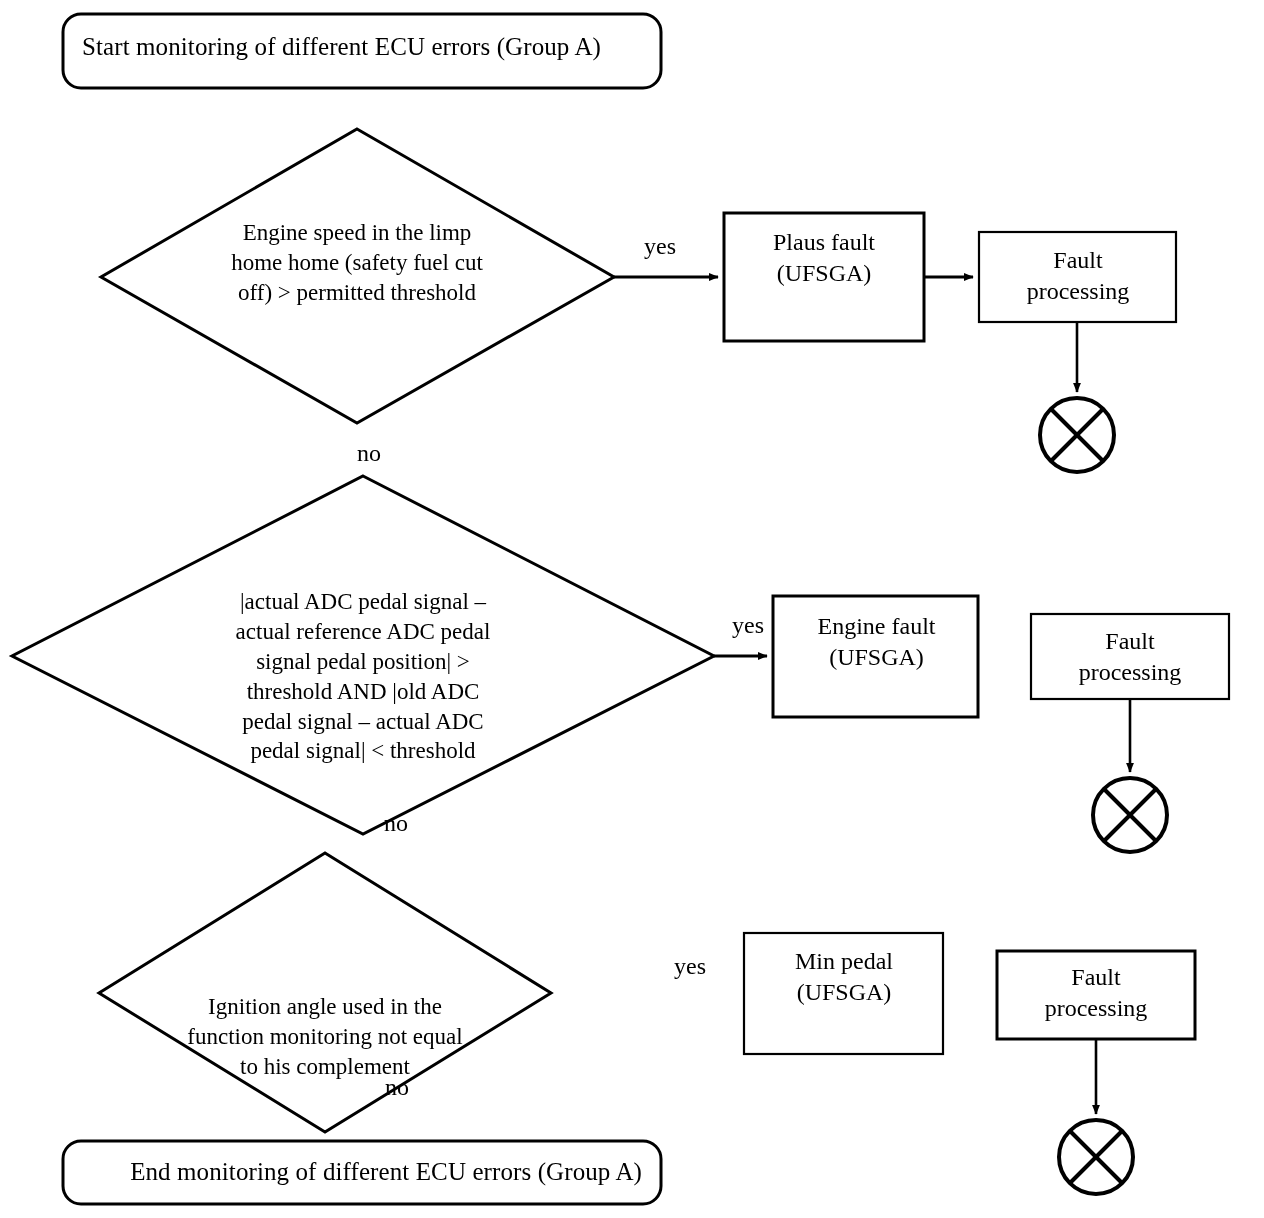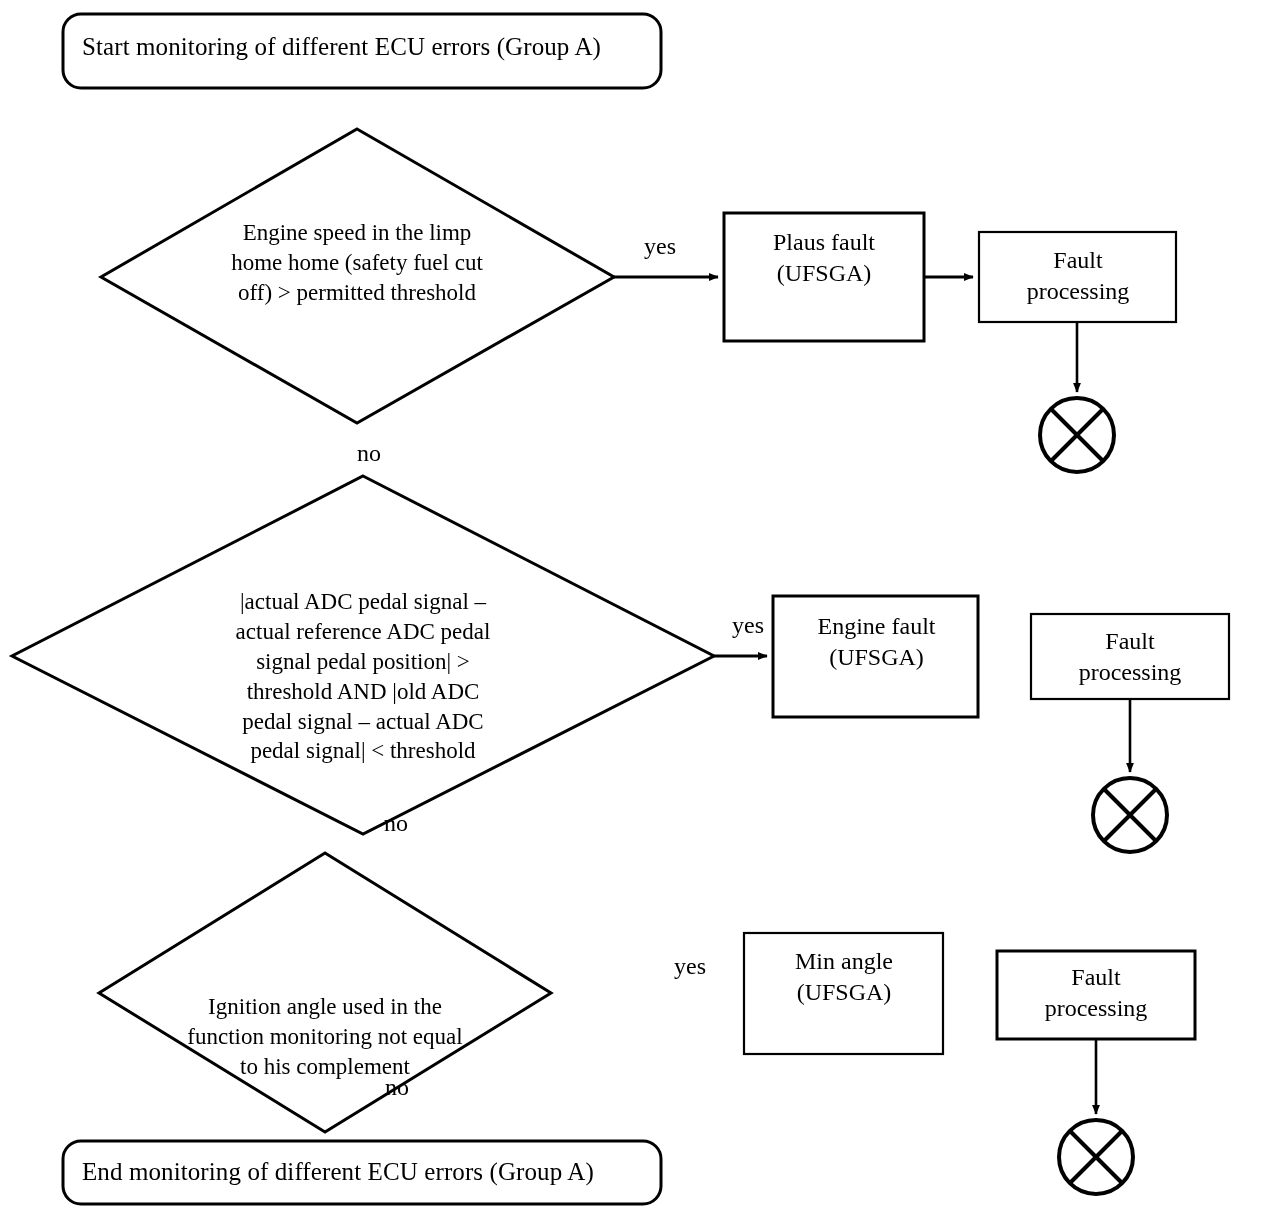--- a/index.html
+++ b/index.html
@@ -183,21 +183,21 @@
 processing</div>
 
   <div class="lbl diamond-text" style="left:155px; top:992px; width:340px;">Ignition angle used in the
 function monitoring not equal
 to his complement</div>
 
   <div class="lbl edge-text" style="left:660px; top:953px; width:60px;">yes</div>
 
   <div class="lbl edge-text" style="left:385px; top:1074px; width:60px; text-align:left;">no</div>
 
-  <div class="lbl box-text" style="left:754px; top:946px; width:180px;">Min angle
+  <div class="lbl box-text" style="left:754px; top:946px; width:180px;">Min pedal
 (UFSGA)</div>
 
   <div class="lbl box-text" style="left:1006px; top:962px; width:180px;">Fault
 processing</div>
 
-  <div class="lbl terminal-text" style="left:82px; top:1157px; width:560px; text-align:left;">End monitoring of different ECU errors (Group A)</div>
+  <div class="lbl terminal-text" style="left:82px; top:1157px; width:560px; text-align:right;">End monitoring of different ECU errors (Group A)</div>
 
 </div>
 
 </body></html>

